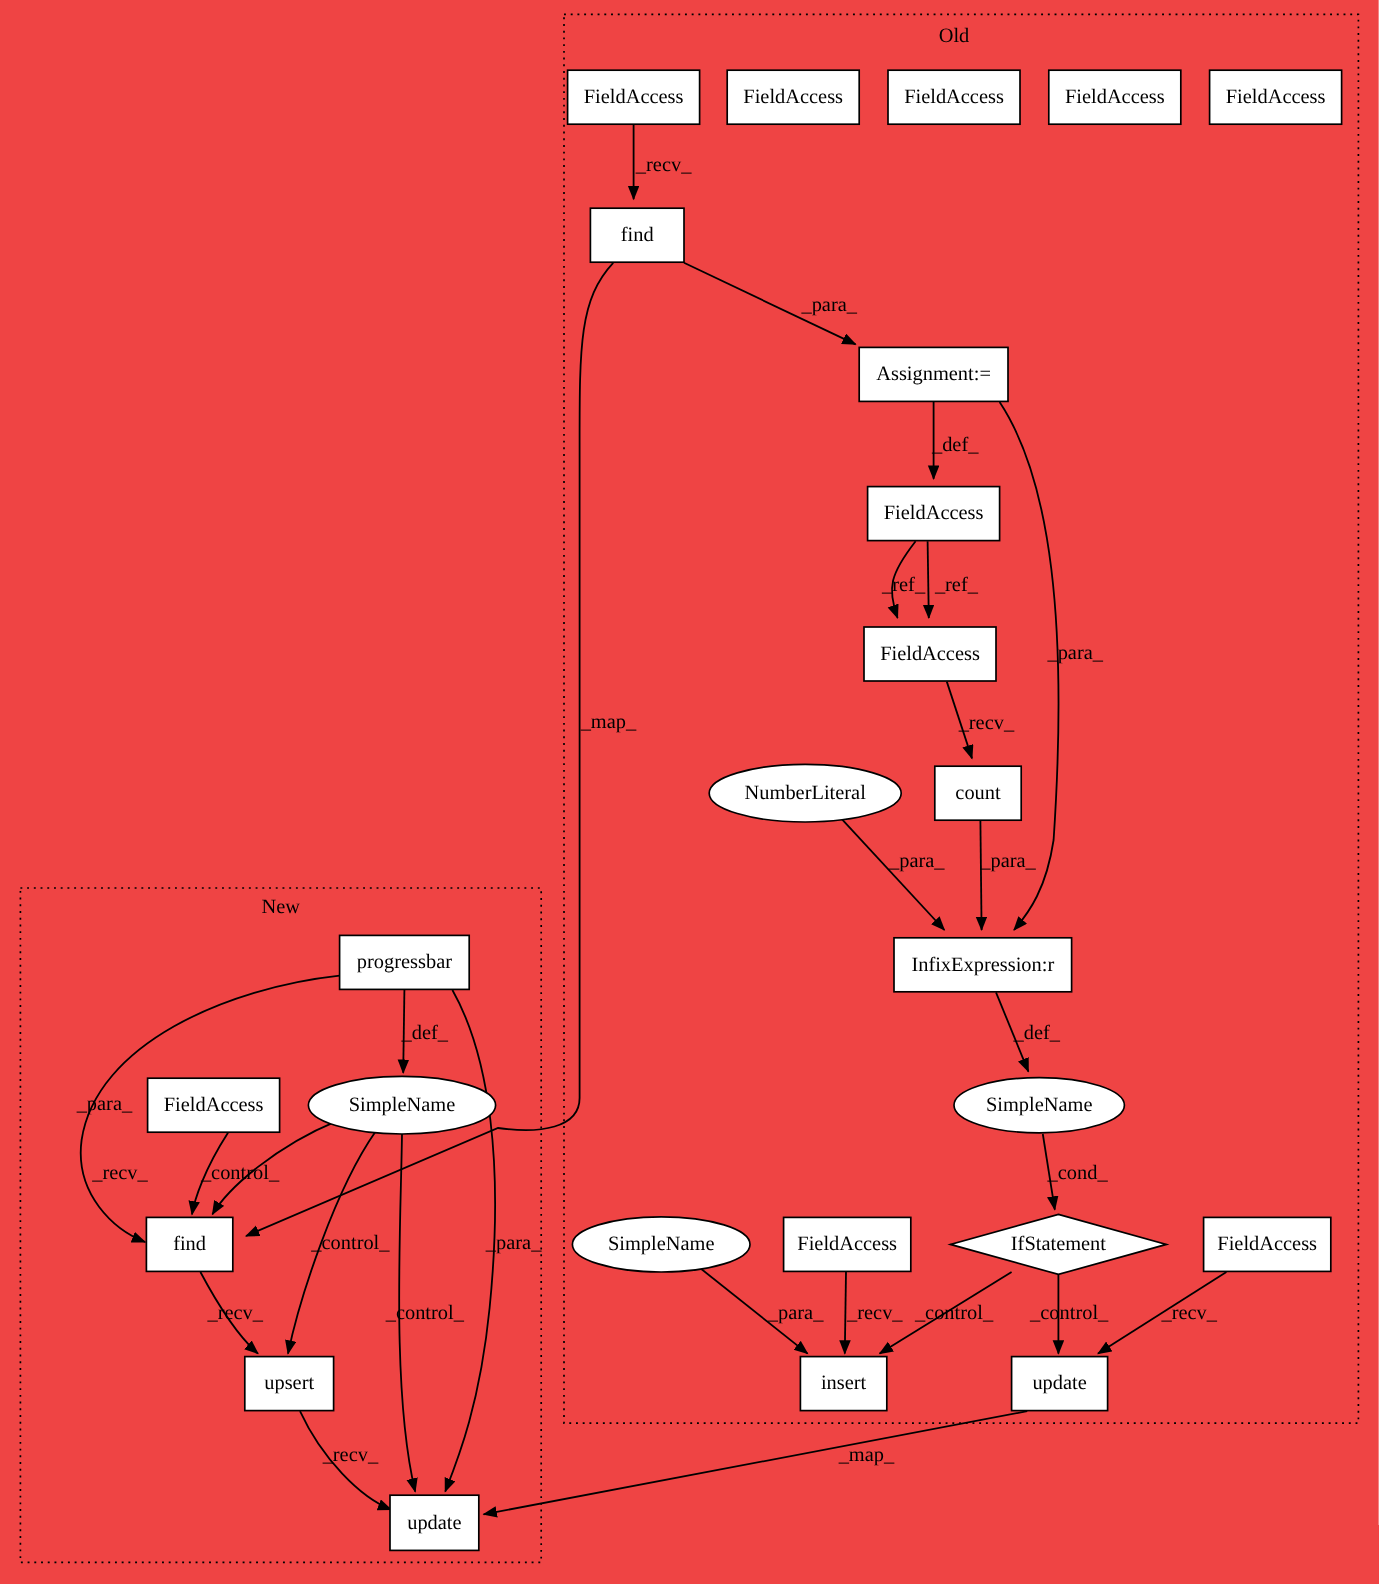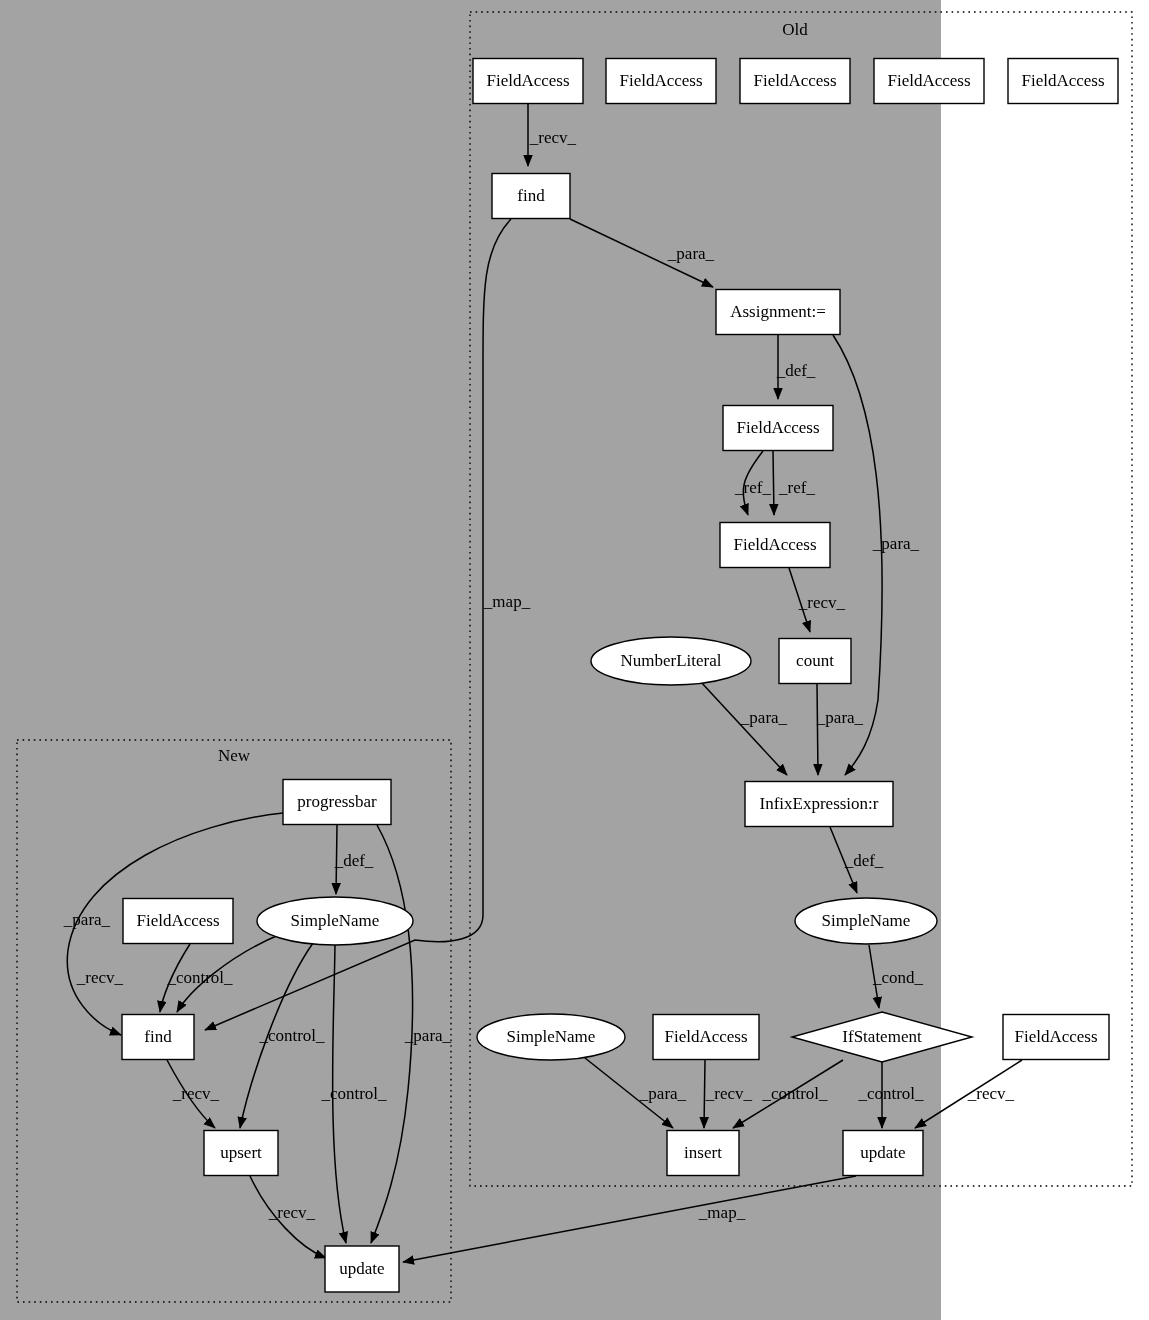--- a/index.html
+++ b/index.html
@@ -2,23 +2,23 @@
 <html><head>
 <meta charset="utf-8">
 <style>
   html, body {
     margin: 0;
     padding: 0;
     background: #ffffff;
   }
   #canvas {
     position: relative;
-    width: 941px;
+    width: 1149px;
     height: 1320px;
-    background: #a3a3a3;
+    background: #ef4444;
     font-family: "Liberation Serif", "DejaVu Serif", serif;
   }
   svg#graph {
     position: absolute;
     top: 0;
     left: 0;
     width: 1149px;
     height: 1320px;
     overflow: visible;
   }

